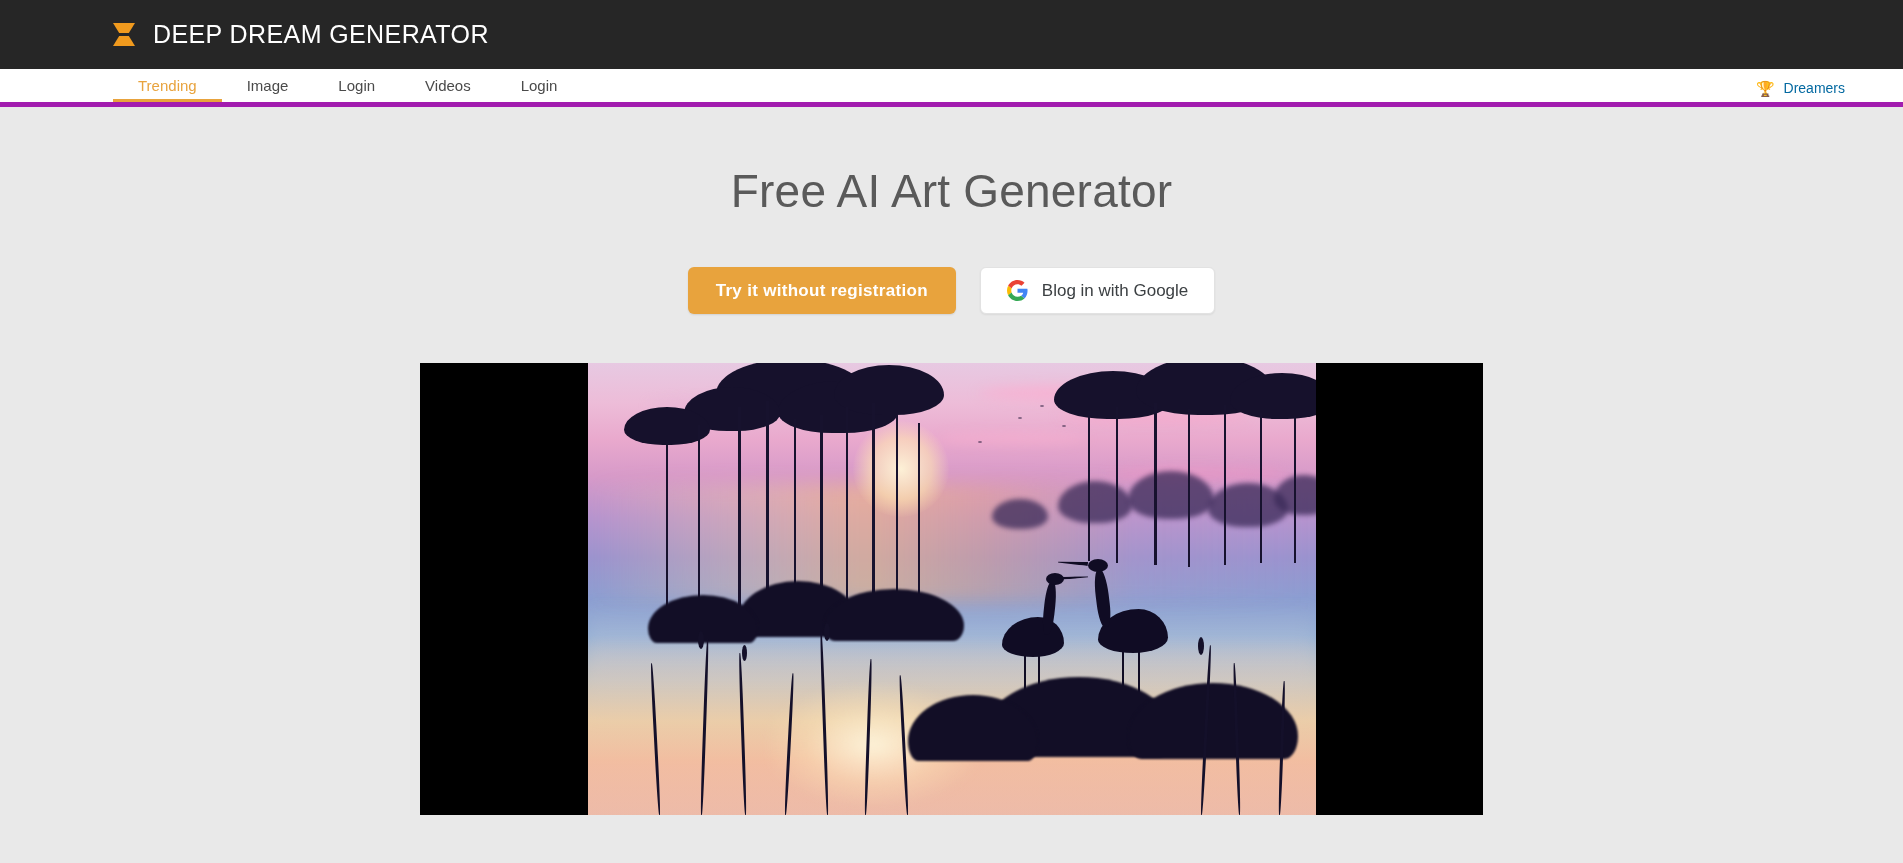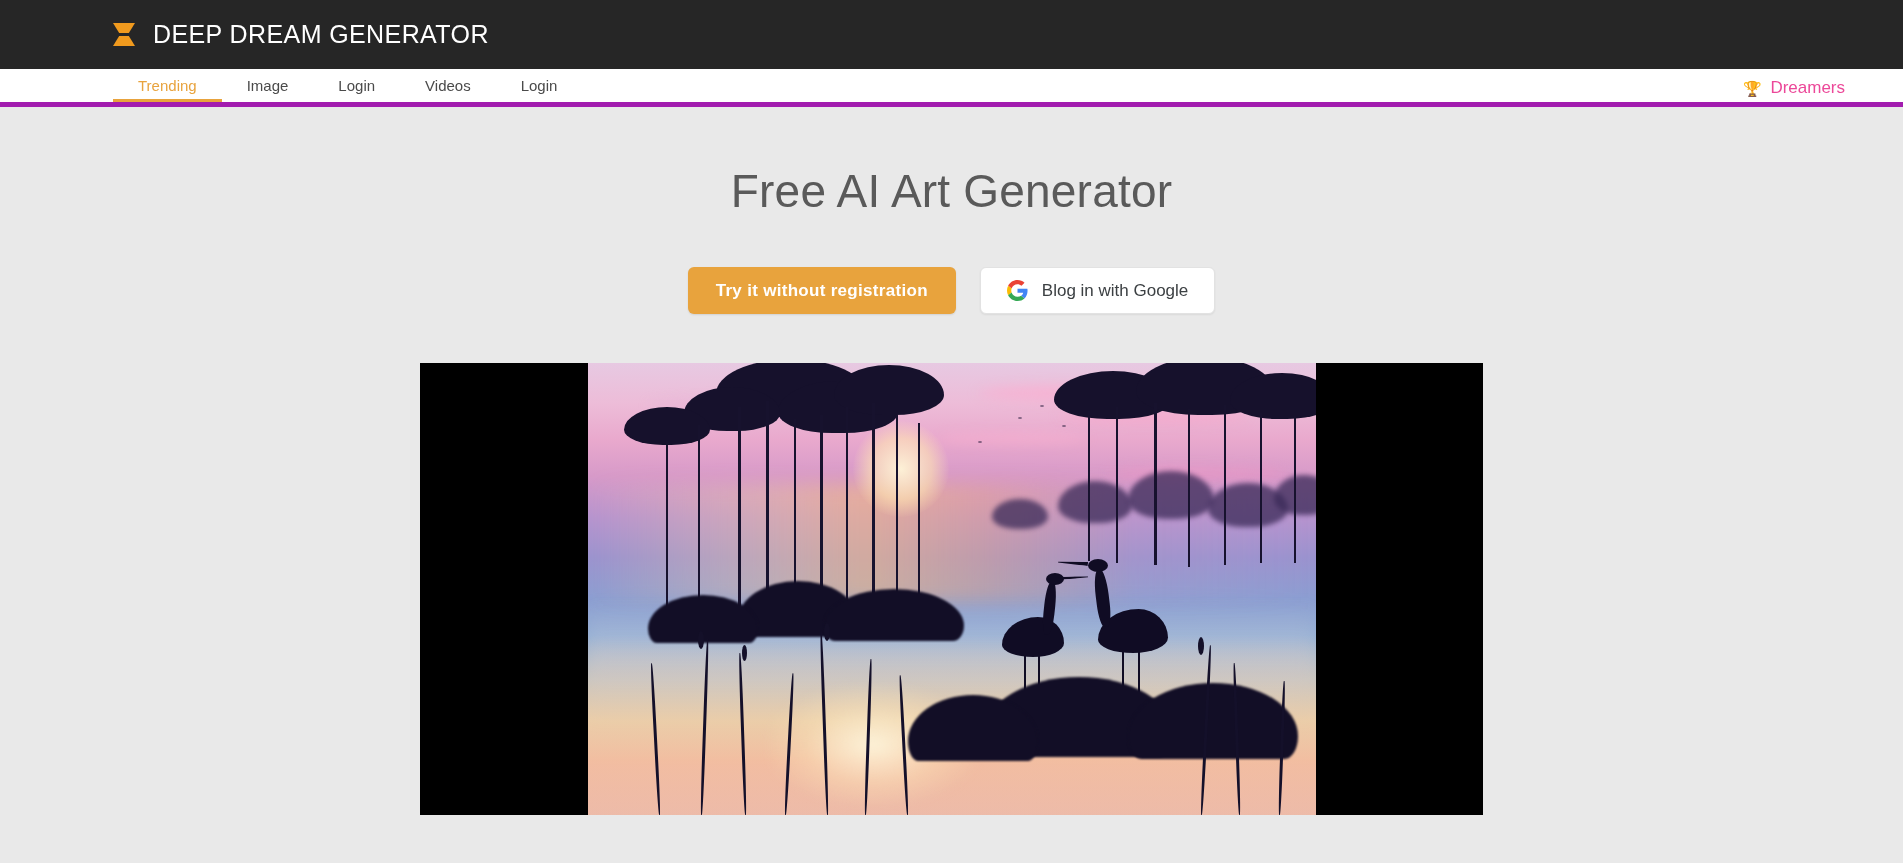--- a/index.html
+++ b/index.html
@@ -138,21 +138,21 @@
     position: absolute;
     right: 58px;
     top: 0;
     height: 38px;
     display: flex;
     align-items: center;
     gap: 8px;
     cursor: pointer;
   }
   .trophy-icon { font-size: 15px; line-height: 1; color: #e8a33d; }
-  .dreamers-label { font-size: 17px; color: #ec4899; white-space: nowrap; }
+  .dreamers-label { font-size: 14px; color: #0369a1; white-space: nowrap; }
 
   
   .hero {
     background: #e9e9e9;
     width: 100%;
     height: 756px;
     display: flex;
     flex-direction: column;
     align-items: center;
   }

